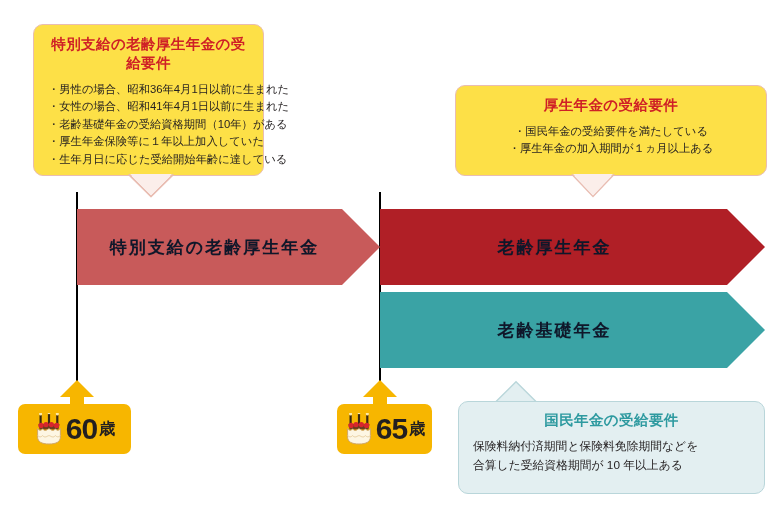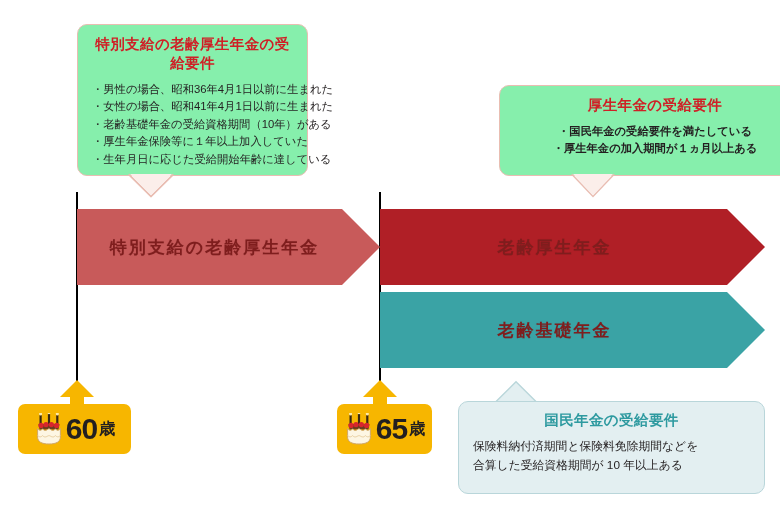--- a/index.html
+++ b/index.html
@@ -20,23 +20,22 @@
   }
 
   
   .callout {
     position: absolute;
     box-sizing: border-box;
     border-radius: 10px;
     padding: 10px 14px 12px 14px;
   }
   .callout.pink {
-    background: #86efac;
+    background: #fde047;
     border: 1.4px solid #e9bdb2;
-    margin-left: 44px;
   }
   .callout.teal {
     background: #e3eff1;
     border: 1.4px solid #b9d6da;
   }
   .callout-title {
     text-align: center;
     font-weight: bold;
     letter-spacing: .4px;
     line-height: 1.3;
@@ -58,21 +57,21 @@
   
   .band {
     position: absolute;
     display: flex;
     align-items: center;
     justify-content: center;
   }
   .band .band-label {
     position: relative;
     z-index: 2;
-    color: #7f1d1d;
+    color: #0f172a;
     font-weight: bold;
     letter-spacing: 2px;
     text-shadow: 0 0 1px rgba(0,0,0,.12);
   }
   .band svg { position: absolute; inset: 0; z-index: 1; }
 
   
   .vrule {
     position: absolute;
     width: 2px;
@@ -123,21 +122,21 @@
     </div>
   </div>
   <svg class="tail" style="left:128px; top:174px; width:46px; height:24px;" viewBox="0 0 46 24">
     <path d="M0.8,0.8 L23,22.6 L45.2,0.8" fill="none" stroke="#e9bdb2" stroke-width="1.4"></path>
     <path d="M2,0 L44,0 L23,21 Z" fill="#fbeeea"></path>
     <path d="M0.8,0.3 L23,22.6 L45.2,0.3" fill="none" stroke="#e9bdb2" stroke-width="1.4"></path>
   </svg>
 
   <div class="callout pink" style="left:455px; top:85px; width:312px; height:91px;">
     <div class="callout-title" style="font-size:14.5px; margin-bottom:8px;">厚生年金の受給要件</div>
-    <div class="callout-body" style="font-size:11.3px; text-align:center;font-weight:bold;">
+    <div class="callout-body" style="font-size:11.3px; text-align:center;">
       <div class="li">・国民年金の受給要件を満たしている</div>
       <div class="li">・厚生年金の加入期間が１ヵ月以上ある</div>
     </div>
   </div>
   <svg class="tail" style="left:571px; top:174px; width:44px; height:24px;" viewBox="0 0 44 24">
     <path d="M2,0 L42,0 L22,21 Z" fill="#fbeeea"></path>
     <path d="M0.8,0.3 L22,22.4 L43.2,0.3" fill="none" stroke="#e9bdb2" stroke-width="1.4"></path>
   </svg>
 
   <svg class="tail" style="left:494px; top:381px; width:44px; height:22px;" viewBox="0 0 44 22">

